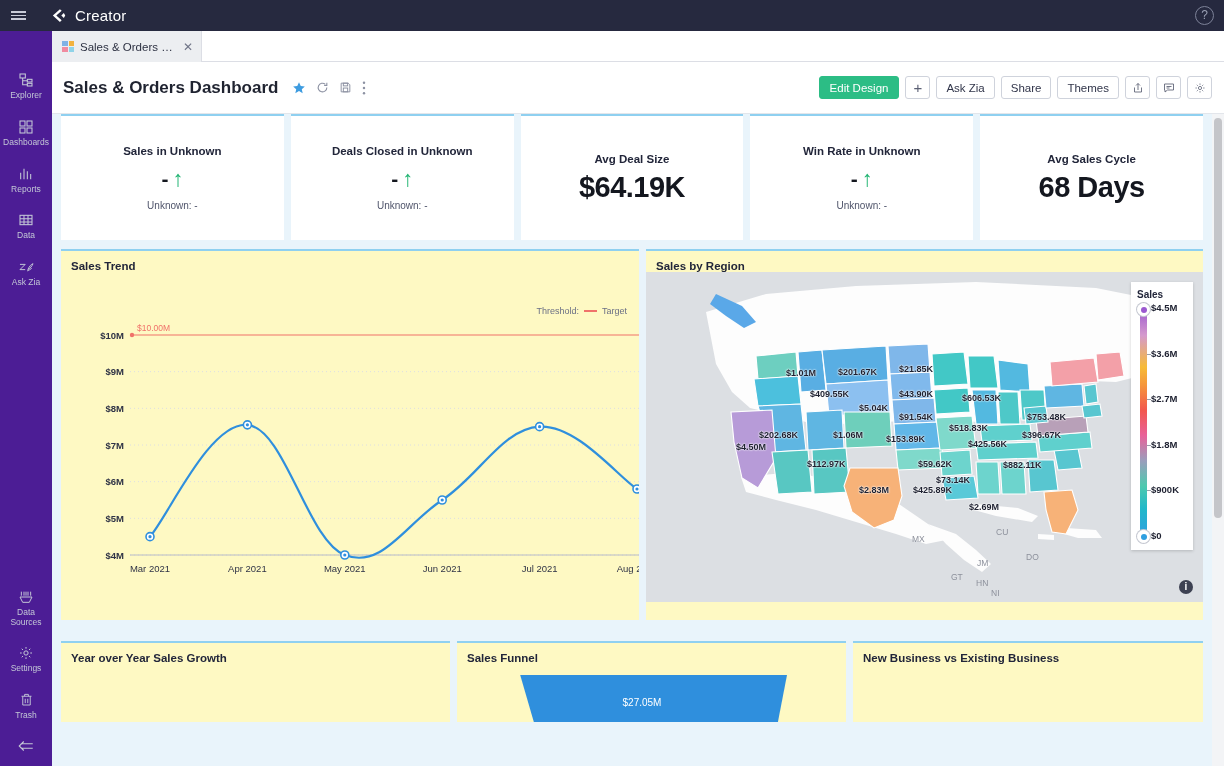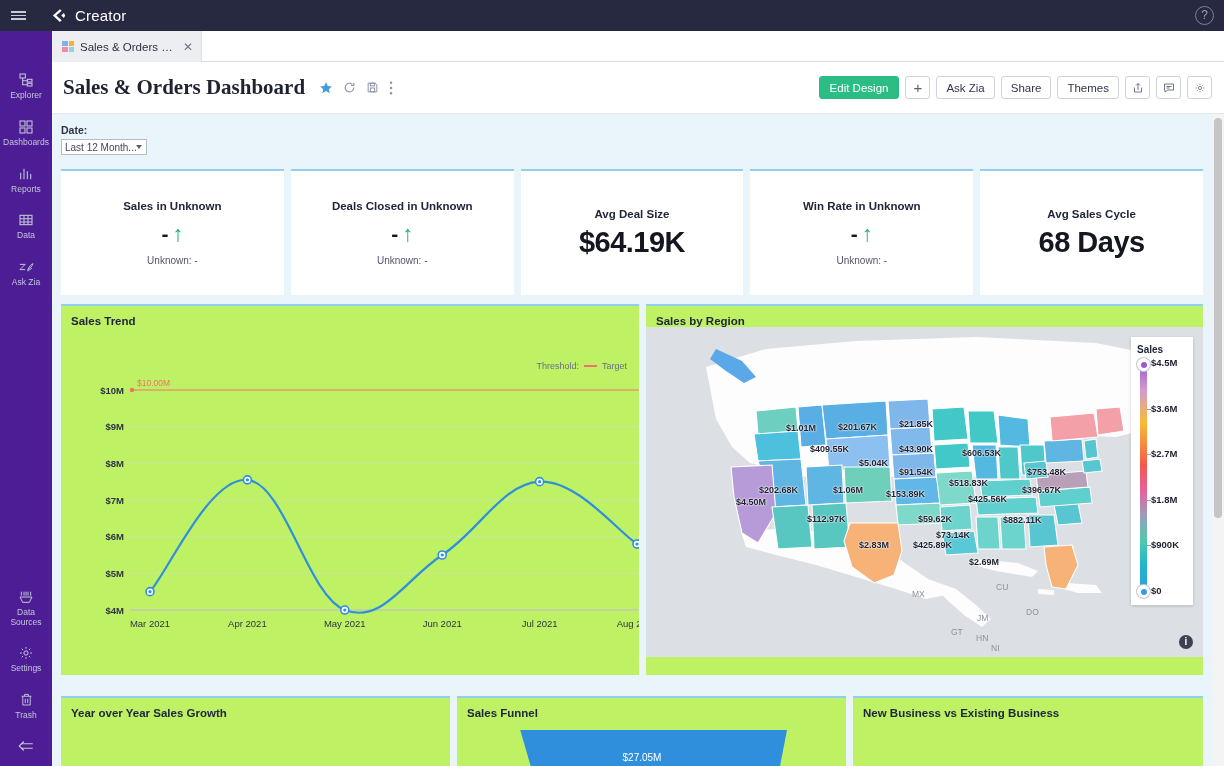--- a/index.html
+++ b/index.html
@@ -69,21 +69,21 @@
   }
   .rail-item svg { display:block; }
   .rail-bottom { position: absolute; bottom: 6px; left: 0; width: 52px; }
   .rail-collapse { display:flex; justify-content:center; padding: 10px 0 8px; cursor:pointer; }
 
   
   #page-header {
     position: absolute; top: 62px; left: 52px; width: 1172px; height: 52px;
     background: #fff; border-bottom: 1px solid #e3e6eb; display: flex; align-items: center;
   }
-  #page-title { font-size: 21px; font-weight: bold; color: #1f2330; margin-left: 11px; font-family: Liberation Serif, serif; }
+  #page-title { font-size: 17px; font-weight: bold; color: #1f2330; margin-left: 11px; }
   .title-icons { display: flex; align-items: center; gap: 10px; margin-left: 14px; }
   .ti { cursor: pointer; display:block; }
   .hdr-actions { margin-left: auto; display: flex; align-items: center; gap: 6px; margin-right: 12px; }
   .btn {
     height: 23px; border: 1px solid #cfd3dc; background: #fff; border-radius: 3px;
     font-size: 11.5px; color: #31354a; padding: 0 9px; display:flex; align-items:center;
     justify-content:center; cursor: pointer; font-family: "Liberation Sans", sans-serif;
   }
   .btn.primary { background: #2cbd85; border-color: #2cbd85; color: #fff; padding: 0 10px; }
   .btn.icon { width: 25px; padding: 0; }
@@ -123,21 +123,21 @@
   }
   .kpi-title { font-size: 11.5px; color: #22263a; font-weight: bold; }
   .kpi-main { display:flex; align-items:center; justify-content:center; gap: 4px; margin-top: 10px; }
   .kpi-dash { font-size: 21px; color: #14171f; font-weight: bold; }
   .kpi-arrow { color: #22b573; font-size: 22px; line-height: 1; }
   .kpi-sub { font-size: 10px; color: #50556b; margin-top: 9px; }
   .kpi-big { font-size: 29px; color: #14171f; font-weight: bold; margin-top: 6px; letter-spacing: -0.5px; }
 
   
   #widget-row { display: flex; gap: 7px; padding: 9px 9px 0; height: 380px; }
-  .widget { background: #bef264; border-top: 2px solid #8fd0f0; position: relative; overflow: hidden; }
+  .widget { background: #fef9c3; border-top: 2px solid #8fd0f0; position: relative; overflow: hidden; }
   .widget-title { font-size: 11.5px; color: #22263a; font-weight: bold; padding: 9px 0 0 10px; }
   #w-trend { width: 578px; }
   #w-map { flex: 1; }
 
   
   #trend-body { position: relative; width: 578px; height: 330px; padding-left: 24px; }
   .threshold-legend {
     position: absolute; right: 12px; top: 34px; font-size: 9px; color: #6b7085;
     display: flex; align-items: center; gap: 5px;
   }
@@ -345,27 +345,20 @@
       <svg width="12" height="12" viewBox="0 0 24 24" fill="none" stroke="#5a5f73" stroke-width="1.6">
         <circle cx="12" cy="12" r="3.2"></circle>
         <path d="M12 3 v2.6 M12 18.4 V21 M3 12 h2.6 M18.4 12 H21 M5.6 5.6 l1.9 1.9 M16.5 16.5 l1.9 1.9 M18.4 5.6 l-1.9 1.9 M7.5 16.5 l-1.9 1.9"></path>
       </svg>
     </div>
   </div>
 </div>
 
 <div id="canvas">
 
-  <div id="filter-row">
-    <div class="filter-label">Date:</div>
-    <div class="filter-select">
-      <span>Last 12 Month...</span>
-      <span class="caret"></span>
-    </div>
-  </div>
 
   <div id="kpi-row">
 
     <div class="kpi">
       <div class="kpi-title">Sales in Unknown</div>
       <div class="kpi-main">
         <span class="kpi-dash">-</span>
         <span class="kpi-arrow">↑</span>
       </div>
       <div class="kpi-sub">Unknown: -</div>

